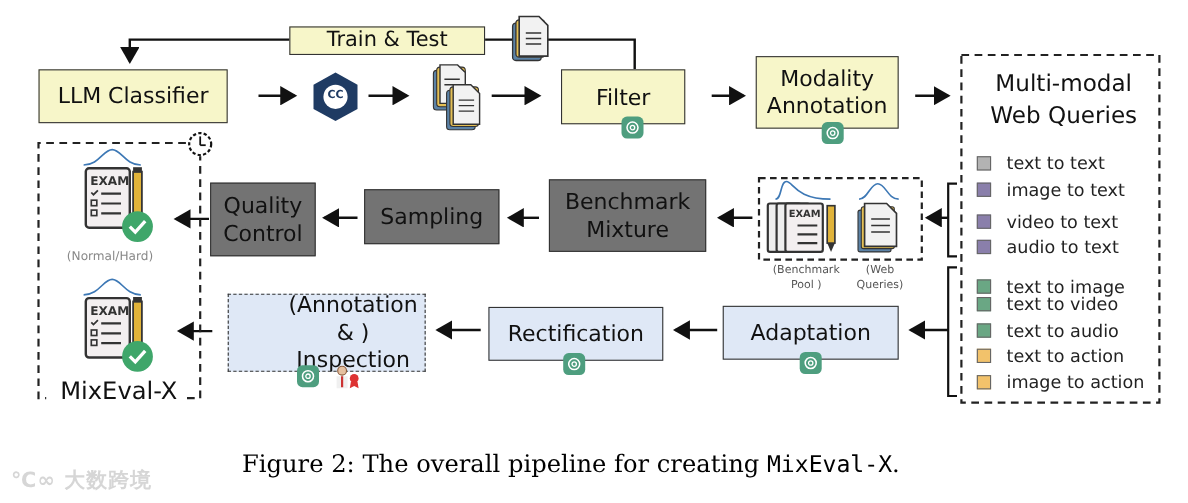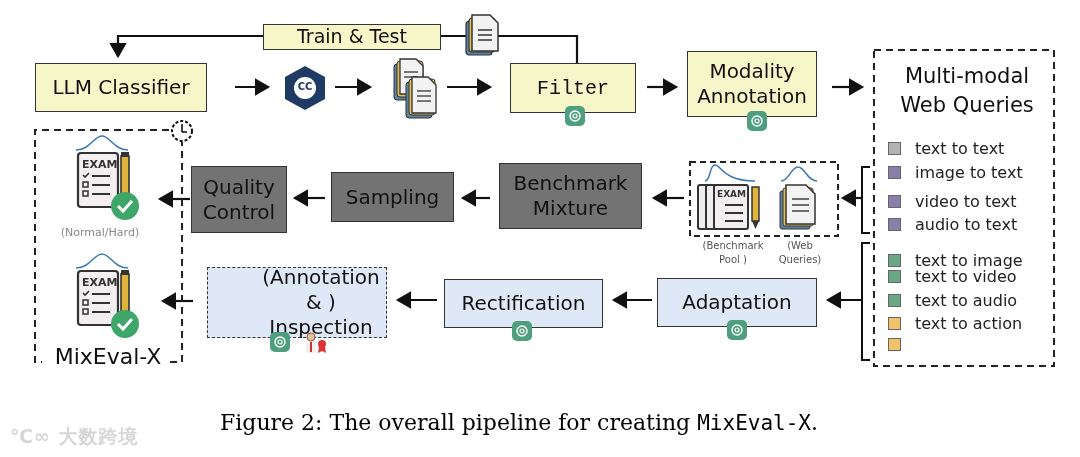--- a/index.html
+++ b/index.html
@@ -95,21 +95,21 @@
   <line x1="16" y1="14" x2="30" y2="14" stroke="#333" stroke-width="1.3"></line>
   <line x1="16" y1="19" x2="30" y2="19" stroke="#333" stroke-width="1.3"></line>
   <rect x="18" y="24" width="26" height="36" rx="3" fill="#5b82a6" stroke="#333" stroke-width="1"></rect>
   <rect x="21" y="21" width="26" height="36" rx="3" fill="#e3bf55" stroke="#333" stroke-width="1"></rect>
   <path d="M24,19 L40,19 L48,27 L48,55 L24,55 Z" fill="#f2f2f2" stroke="#333" stroke-width="1.3"></path>
   <line x1="29" y1="33" x2="43" y2="33" stroke="#333" stroke-width="1.3"></line>
   <line x1="29" y1="38" x2="43" y2="38" stroke="#333" stroke-width="1.3"></line>
   <line x1="29" y1="43" x2="43" y2="43" stroke="#333" stroke-width="1.3"></line>
 </svg>
 
-<div class="box yellow" style="left:510px;top:63px;width:126px;height:50px;font-family:Liberation Mono, monospace;">
+<div class="box yellow" style="left:510px;top:63px;width:113px;height:50px;">
   <span>Filter</span>
 </div>
 <div class="gpt" style="left:565px;top:106px;">
   <svg width="14" height="14" viewBox="0 0 14 14">
       <circle cx="7" cy="7" r="5" fill="none" stroke="#fff" stroke-width="1.4"></circle>
       <circle cx="7" cy="7" r="2" fill="none" stroke="#fff" stroke-width="1.2"></circle>
     </svg>
 </div>
 
 <div class="box yellow" style="left:687px;top:51px;width:130px;height:66px;">
@@ -151,20 +151,21 @@
 <div class="legend-item" style="top:291px;">
     <span class="swatch" style="background:#6aa784"></span>
     <span>text to audio</span>
   </div>
 <div class="legend-item" style="top:314px;">
     <span class="swatch" style="background:#f2c26b"></span>
     <span>text to action</span>
   </div>
 <div class="legend-item" style="top:338px;">
     <span class="swatch" style="background:#f2c26b"></span>
+    <span>image to action</span>
   </div>
 
 <svg class="abs" style="left:695px;top:163px" width="75" height="70">
   <path d="M10,18 C16,18 14,2 20,2 C26,2 28,18 60,18" fill="none" stroke="#3d78b5" stroke-width="1.5"></path>
   <rect x="3" y="22" width="30" height="44" rx="2" fill="#eee" stroke="#333" stroke-width="2"></rect>
   <rect x="11" y="22" width="30" height="44" rx="2" fill="#eee" stroke="#333" stroke-width="2"></rect>
   <rect x="19" y="22" width="34" height="44" rx="2" fill="#f3eff0" stroke="#333" stroke-width="2"></rect>
   <text x="22" y="34" font-size="9" font-family="DejaVu Sans, sans-serif" fill="#333" font-weight="bold">EXAM</text>
   <line x1="30" y1="42" x2="48" y2="42" stroke="#333" stroke-width="2"></line>
   <line x1="30" y1="50" x2="48" y2="50" stroke="#333" stroke-width="2"></line>

